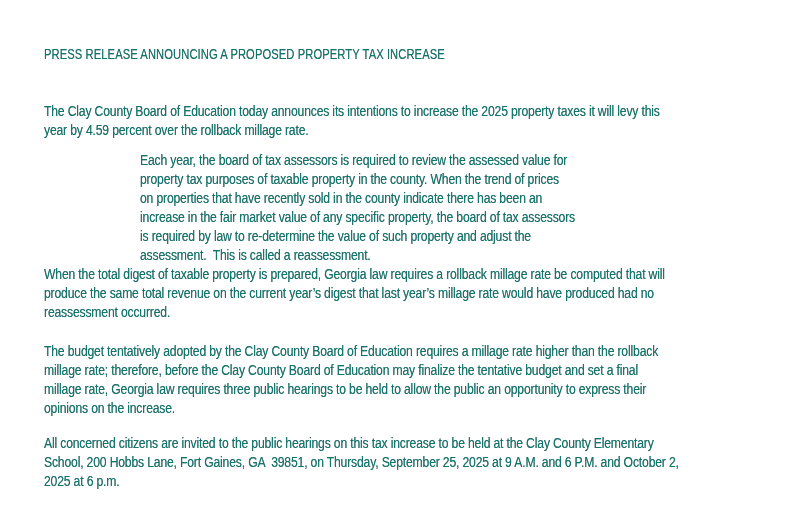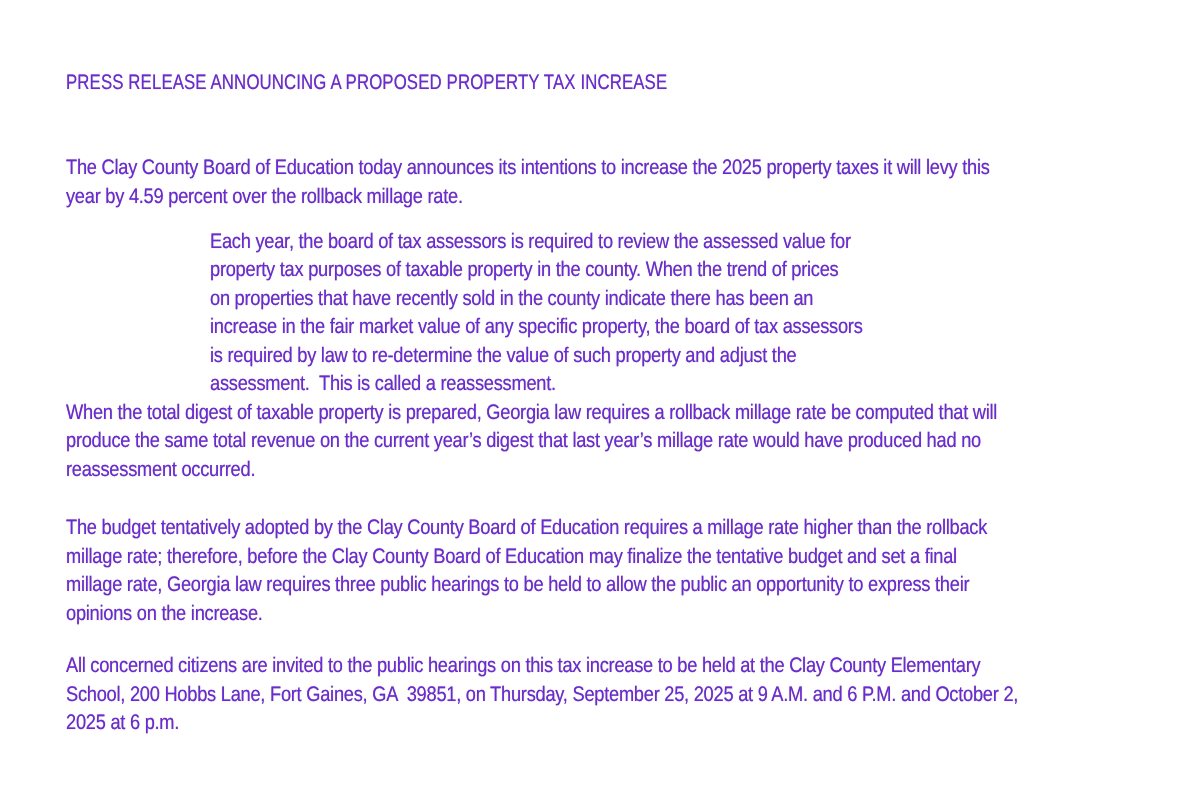--- a/index.html
+++ b/index.html
@@ -3,21 +3,21 @@
 <meta charset="utf-8">
 <style>
   html, body { margin: 0; padding: 0; background: #ffffff; }
   .page {
     position: relative;
     width: 800px;
     height: 528px;
     background: #ffffff;
     overflow: hidden;
     font-family: "Liberation Sans", sans-serif;
-    color: #6d28d9;
+    color: #0f766e;
   }
   .content {
     position: absolute;
     top: 45px;
     left: 44px;
     width: 728px;
   }
   .doc-title {
     font-size: 14px;
     line-height: 19px;

